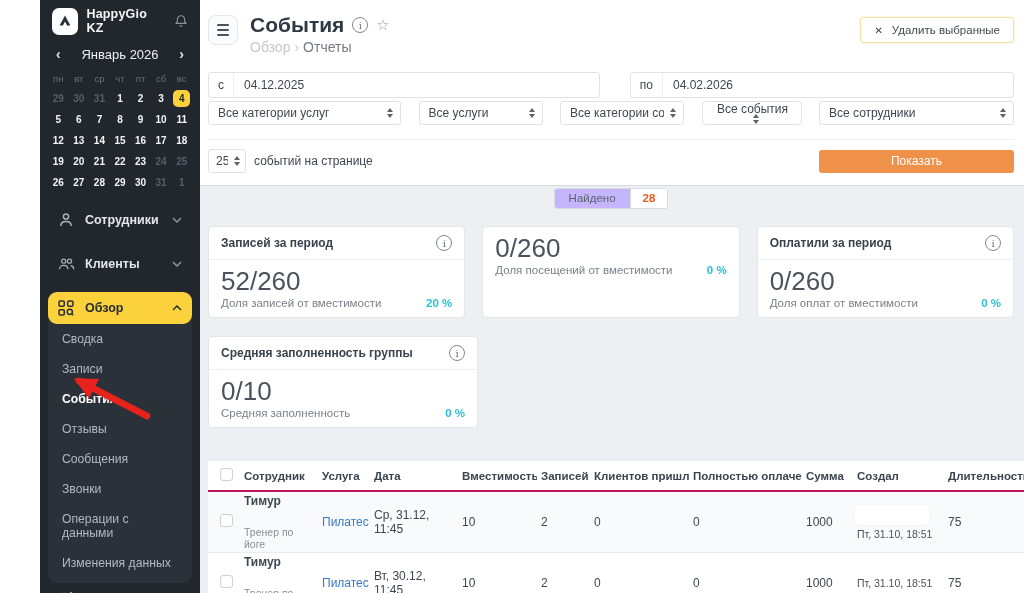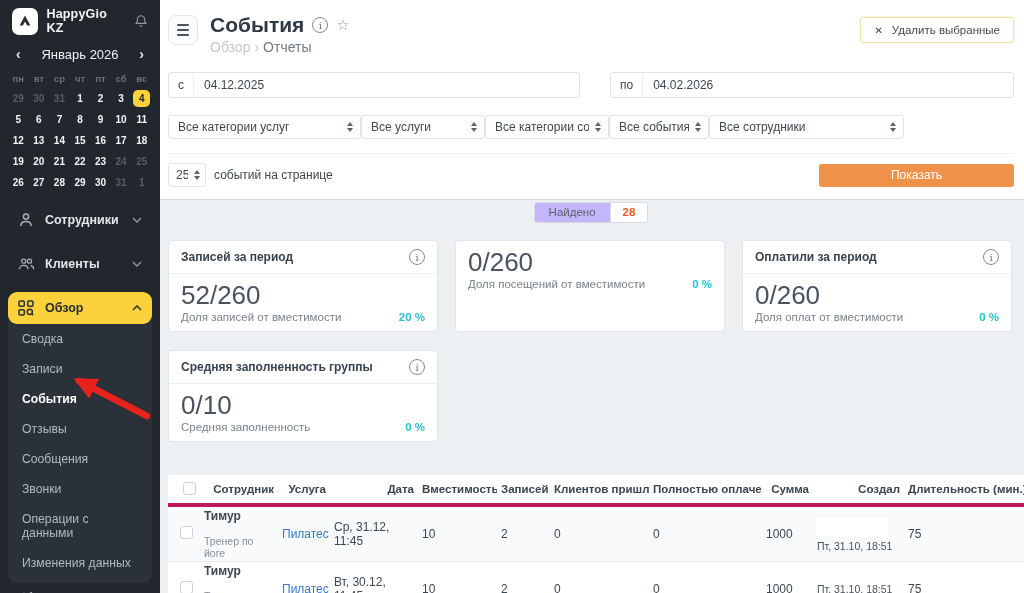--- a/index.html
+++ b/index.html
@@ -1,31 +1,31 @@
 <!DOCTYPE html>
 <html><head>
 <meta charset="utf-8">
 <style>
   * { margin:0; padding:0; box-sizing:border-box; }
   html,body { width:1024px; height:593px; overflow:hidden; font-family:"Liberation Sans", sans-serif; background:#fff; }
-  .app { display:flex; width:1024px; height:593px; position:relative; }
+  .app { display:flex; width:1024px; height:593px; position:relative;padding-left:40px; }
 
   
   .sidebar { width:160px; flex-shrink:0; background:#22272d; color:#fff; overflow:hidden; position:relative; }
   .brand-row { height:42px; display:flex; align-items:center; gap:8px; padding:0 12px; }
   .logo { width:27px; height:27px; background:#fff; border-radius:7px; display:flex; align-items:center; justify-content:center; }
   .brand-name { font-size:12.5px; font-weight:700; color:#f4f6f8; letter-spacing:.2px; }
   .bell { margin-left:auto; color:#8d949b; display:flex; }
 
   .cal { margin-top:2px; }
   .cal-head { display:flex; align-items:center; justify-content:space-between; padding:2px 14px; }
   .cal-month { font-size:13px; color:#eef1f3; }
   .cal-arrow { color:#dfe3e6; font-size:14px; font-weight:700; cursor:pointer; padding:0 2px; }
   .cal-grid { display:grid; grid-template-columns:repeat(7,1fr); padding:6px 8px 2px; row-gap:2px; }
-  .cal-dow { font-size:9.5px; font-weight:700; color:#697077; text-align:center; height:17px; line-height:17px; }
+  .cal-dow { font-size:9.5px; font-weight:400; color:#697077; text-align:center; height:17px; line-height:17px; }
   .cal-day { height:19px; display:flex; align-items:center; justify-content:center; font-size:10px; font-weight:700; color:#f2f4f6; }
   .cal-day.muted { color:#575e67; }
   .cal-day.selected span { background:#fcd23c; color:#23282d; width:17px; height:17px; border-radius:5px; display:flex; align-items:center; justify-content:center; }
 
   .nav { margin-top:10px; }
   .nav-item { display:flex; align-items:center; gap:10px; margin:0 8px; padding:8px 10px; border-radius:8px;
               font-size:12.5px; font-weight:700; color:#e4e7ea; cursor:pointer; }
   .nav-item + .nav-item { margin-top:13px; }
   .nav-ic { width:17px; display:flex; color:#a9b0b7; }
   .chev { margin-left:auto; color:#8d949b; display:flex; }
@@ -58,24 +58,24 @@
              border:1px solid #f1e2a8; border-radius:4px; padding:6px 13px; font-size:11.5px; color:#414a53;
              font-family:inherit; cursor:pointer; box-shadow:0 0 0 1px rgba(250,225,150,.25); }
   .del-btn .x { font-size:10px; color:#3c444d; }
 
   .filters { padding:12px 10px 0 8px; }
   .f-row1 { display:flex; gap:30px; }
   .date-group { display:flex; align-items:center; border:1px solid #dfe3e8; border-radius:3px; height:26px; background:#fff; }
   .date-group.g1 { width:412px; } .date-group.g2 { width:404px; }
   .dg-prefix { padding:0 9px; font-size:12px; color:#3e4750; border-right:1px solid #eceff2; height:100%; display:flex; align-items:center; }
   .date-input { border:none; outline:none; flex:1; font-size:12px; color:#3e4750; padding:0 10px; font-family:inherit; background:transparent; }
-  .f-row2 { display:flex; margin-top:17px;border-radius:9px; }
+  .f-row2 { display:flex; justify-content:space-between; margin-top:3px;border-radius:9px; }
   .select { height:24px; border:1px solid #dfe3e8; border-radius:3px; background:#fff; display:flex;
             align-items:center; justify-content:space-between; padding:0 7px 0 9px; font-size:12px; color:#3e4750; cursor:pointer; }
-  .s1 { width:193px; } .s2 { width:124px; } .s3 { width:124px; } .s4 { width:100px; } .s5 { width:195px; }
+  .s1 { width:193px; } .s2 { width:124px; } .s3 { width:124px; } .s4 { width:100px;flex-direction:column; } .s5 { width:195px; }
   .select span.val { white-space:nowrap; overflow:hidden; }
   .updown { display:inline-flex; flex-direction:column; gap:2px; margin-left:6px; flex-shrink:0; }
   .updown i { width:0; height:0; border-left:3.5px solid transparent; border-right:3.5px solid transparent; }
   .updown .up { border-bottom:4px solid #5a626b; }
   .updown .dn { border-top:4px solid #5a626b; }
   .f-div { border-top:1px solid #eef1f4; margin-top:14px; }
   .f-row3 { display:flex; align-items:center; gap:8px; margin:9px 0 12px; }
   .pp-select { width:38px; padding:0 5px 0 7px; }
   .pp-label { font-size:12px; color:#3e4750; }
   .show-btn { margin-left:auto; width:195px; height:23px; background:#f0914a; border:none; border-radius:3px;
@@ -94,28 +94,28 @@
   .card-title { font-size:12px; font-weight:700; color:#39434d; }
   .card-body { padding:6px 12px 8px; }
   .card-value { font-size:26px; line-height:30px; color:#4a535d; }
   .card-foot { display:flex; align-items:flex-start; justify-content:space-between; margin-top:1px; }
   .card-caption { font-size:11.5px; color:#7a828b; }
   .card-pct { font-size:11.5px; font-weight:700; color:#2bc0d4; }
   .single-row { margin-top:18px; }
 
   .table-wrap { margin:33px -10px 0 0; background:#fff; }
   table { width:100%; border-collapse:collapse; table-layout:fixed; }
-  thead th { height:30px; font-size:11.5px; font-weight:700; color:#3b454f; text-align:right;
-             padding:0 4px; border-bottom:4px solid #be185d; white-space:nowrap; overflow:hidden; }
+  thead th { height:30px; font-size:11.5px; font-weight:700; color:#3b454f; text-align:left;
+             padding:0 4px; border-bottom:2px solid #be185d; white-space:nowrap; overflow:hidden; }
   tbody td { height:45px; font-size:12px; color:#3d4751; padding:2px 4px; border-bottom:1px solid #e9ecef; vertical-align:middle; }
   tr.row-odd { background:#f9fafb; }
   tr.partial td { height:40px; border-bottom:none; }
   .cb { width:13px; height:13px; border:1px solid #ccd1d7; border-radius:3px; background:#fff; display:inline-block; cursor:pointer; }
   .emp-name { font-weight:700; }
-  .emp-role { font-size:10.5px; color:#868e96; margin-top:12px; }
+  .emp-role { font-size:10.5px; color:#868e96; margin-top:18px; }
   .link { color:#3579c8; text-decoration:none; cursor:pointer; }
   .created-cell { font-size:10.5px; color:#4a525a; }
   .created-box { width:74px; height:20px; background:#fff; border-radius:3px; box-shadow:0 0 3px rgba(0,0,0,.05); margin:0 0 3px -2px; }
 
   
   .arrow-overlay { position:absolute; left:55px; top:364px; width:104px; height:62px; z-index:60; pointer-events:none; }
 </style>
 </head>
 <body>
 

